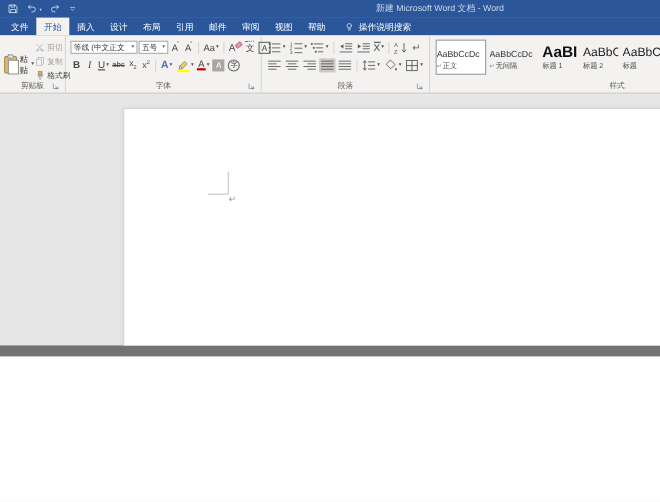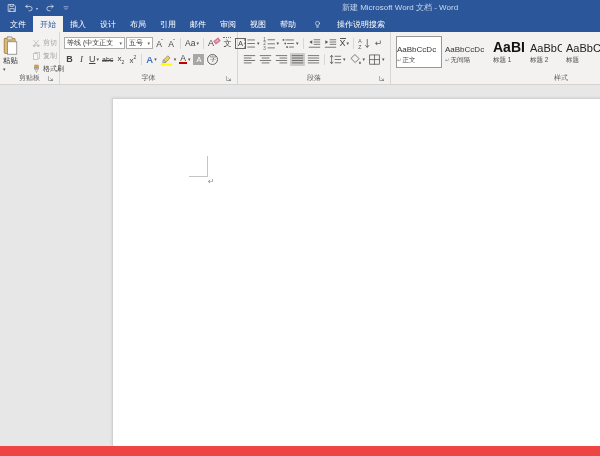--- a/index.html
+++ b/index.html
@@ -1,34 +1,34 @@
 <!DOCTYPE html>
 <html style="--accent: #2B579A; --ribbon-bg: #F3F2F1; --doc-bg: #E7E7E7; --highlight: #FFFF00; --font-color-red: #C00000;"><head>
 <meta charset="utf-8">
 <style>
   * { box-sizing: border-box; margin: 0; padding: 0; }
   html,body { width:600px; height:456px; margin:0; background:#fff;
     font-family:"Liberation Sans","DejaVu Sans",sans-serif; }
-  .app { position:relative; width:600px; height:456px; overflow:hidden; background:#ef4444; }
+  .app { position:relative; width:600px; height:324px; overflow:hidden; background:#737373; }
 
   
   .titlebar { position:absolute; top:0; left:0; right:0; height:16px; background:var(--accent,#2B579A); }
   .qat { position:absolute; left:7px; top:2px; height:12px; display:flex; align-items:center; gap:7px; }
   .qat .icn { width:10px; height:10px; color:#fff; }
   .qat .caret { color:#cfd9ec; font-size:4px; margin-left:-5px; }
   .qat .qmore { width:8px; height:10px; color:#fff; }
   .wtitle { position:absolute; left:400px; top:0; transform:translateX(-50%); height:16px;
     line-height:16px; color:#CBD8EC; font-size:8px; white-space:nowrap; }
 
   
   .tabbar { position:absolute; top:16px; left:0; right:0; height:16px; background:var(--accent,#2B579A);
     display:flex; align-items:stretch; padding-left:3px; }
   .tab { color:#fff; font-size:8px; padding:0 7px; display:flex; align-items:center; white-space:nowrap; cursor:default; }
   .tab.active { background:var(--ribbon-bg,#F3F2F1); color:var(--accent,#2B579A); }
-  .tellme { display:flex; align-items:center; gap:15px; color:#fff; font-size:8px; padding:0 8px; margin-left:2px; white-space:nowrap; }
+  .tellme { display:flex; align-items:center; gap:4px; color:#fff; font-size:8px; padding:0 8px; margin-left:2px; white-space:nowrap; }
   .tellme .icn { width:9px; height:11px; color:#fff; }
 
   
   .ribbon { position:absolute; top:32px; left:0; right:0; height:53px; background:var(--ribbon-bg,#F3F2F1);
     border-bottom:1px solid #D6D4D2; }
   .rgroup { position:absolute; top:0; bottom:0; }
   .g-clip   { left:0;     width:60px;  border-right:1px solid #D8D6D4; }
   .g-font   { left:60px;  width:178px; border-right:1px solid #D8D6D4; }
   .g-para   { left:238px; width:153px; border-right:1px solid #D8D6D4; }
   .g-styles { left:391px; width:209px; }
@@ -37,22 +37,22 @@
   .launcher { position:absolute; right:5px; bottom:2px; width:7px; height:7px; color:#777; }
 
   .r1 { position:absolute; top:4px;  left:4px; right:1px; height:14px; display:flex; align-items:center; gap:1px; }
   .r2 { position:absolute; top:20px; left:4px; right:1px; height:14px; display:flex; align-items:center; gap:1px; }
   .vsep { width:1px; height:11px; background:#D8D6D4; margin:0 2px; flex:none; }
 
   .icn { display:inline-flex; flex:none; }
   .icn svg { width:100%; height:100%; display:block; overflow:visible; }
 
   
-  .paste { position:absolute; left:3px; top:4px; width:28px; height:44px; display:flex; flex-direction:column;
-    cursor:default; }
+  .paste { position:absolute; left:3px; top:4px; width:28px; height:44px; display:flex; 
+    align-items:center; cursor:default; }
   .paste .icn { width:15px; height:19px; }
   .paste .lbl { font-size:7.5px; color:#333; margin-top:1px; }
   .paste .caret { font-size:5px; color:#555; }
   .clipcol { position:absolute; left:32px; top:5px; display:flex; flex-direction:column; gap:1px; }
   .clip-item { display:flex; align-items:center; gap:2px; height:12px; font-size:7px; color:#444; white-space:nowrap; }
   .clip-item .icn { width:9px; height:10px; color:#5B5B5B; }
   .clip-item.disabled, .clip-item.disabled .icn { color:#A6A4A2; }
 
   
   .rbtn { height:13px; min-width:11px; display:inline-flex; align-items:center; justify-content:center;

